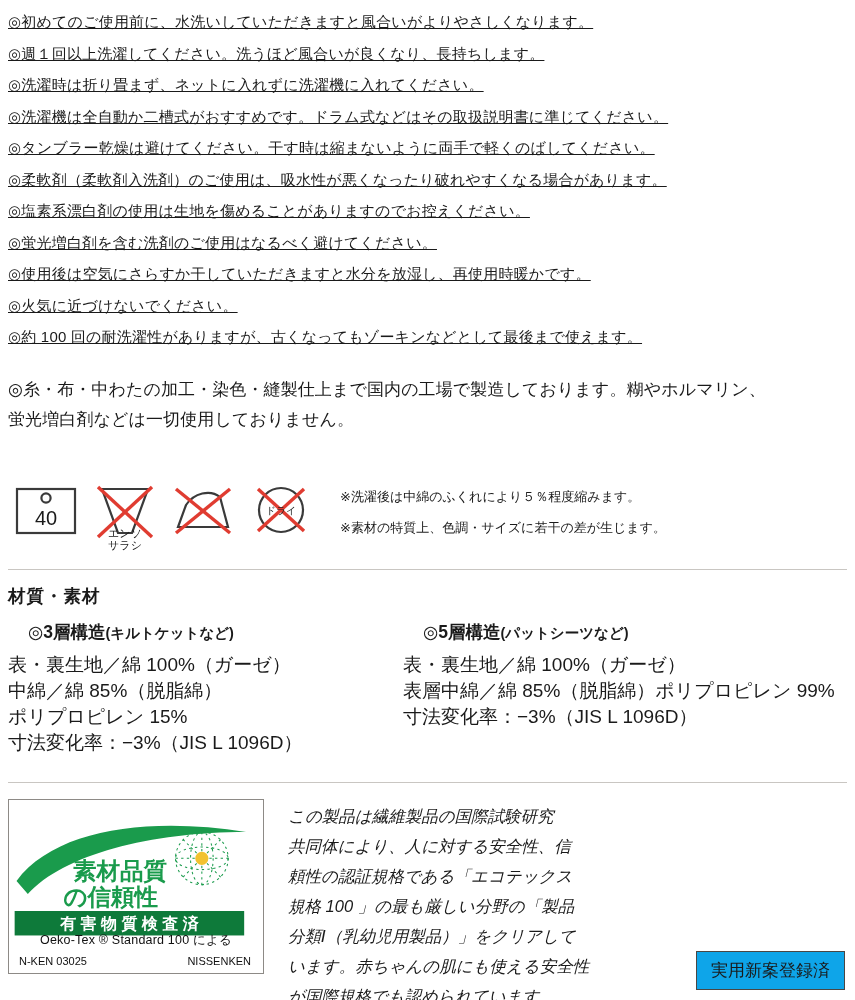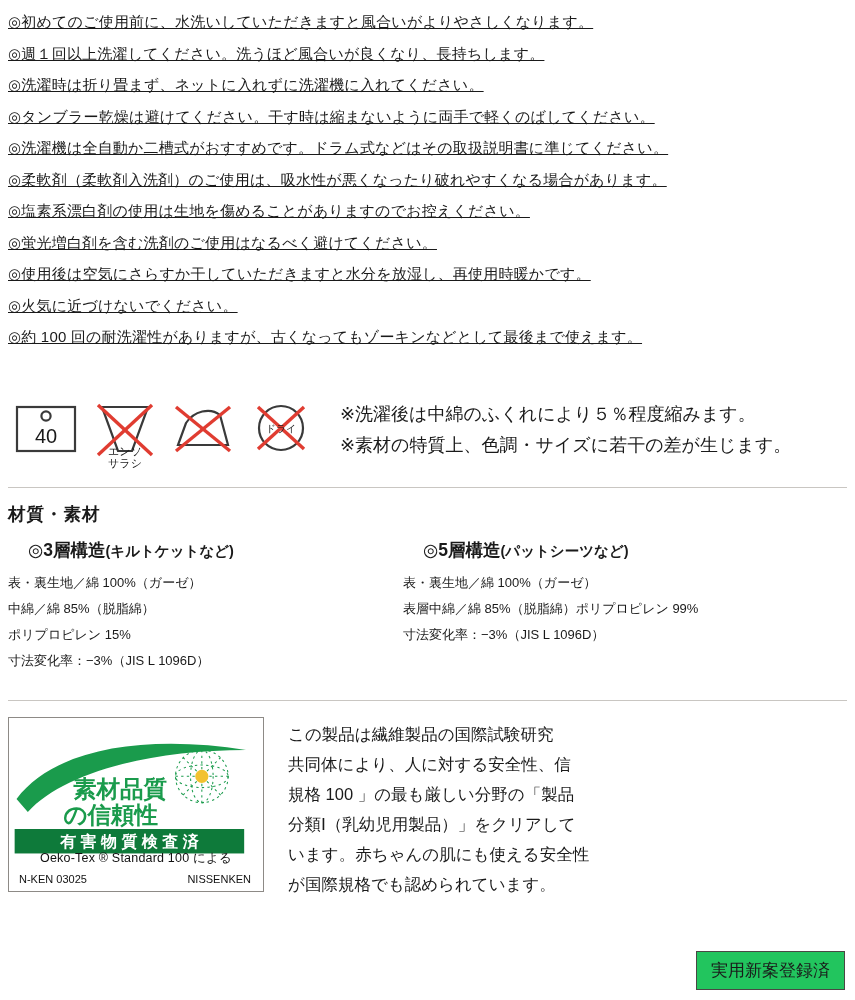--- a/index.html
+++ b/index.html
@@ -65,21 +65,21 @@
     position: relative;
   }
   .sym svg { display: block; }
 
   .symbol-notes {
     margin-left: 26px;
     padding-top: 6px;
   }
   .symbol-notes p {
     margin: 0;
-    font-size: 18px;
+    font-size: 13px;
     line-height: 31px;
     white-space: nowrap;
   }
 
   
   .divider {
     border: 0;
     border-top: 1px solid #c9c6c2;
     margin: 26px 0 0 0;
   }
@@ -104,21 +104,21 @@
     font-size: 17.5px;
     font-weight: bold;
     margin-bottom: 8px;
     white-space: nowrap;
     margin-left: 20px;
   }
   .mat-title .small {
     font-size: 14.5px;
   }
   .mat-line {
-    font-size: 13px;
+    font-size: 19px;
     line-height: 26px;
     white-space: nowrap;
   }
 
   
   .bottom {
     display: flex;
     padding-top: 16px;
   }
   .cert-box {
@@ -160,51 +160,56 @@
   }
   .cert-text {
     margin-left: 24px;
     padding-top: 2px;
   }
   .cert-text p {
     margin: 0;
     font-size: 16.5px;
     line-height: 30px;
     white-space: nowrap;
+    font-style: italic;
   }
   .patent-badge {
     position: absolute;
     right: 10px;
     bottom: 10px;
     border: 1px solid #4a4744;
     padding: 7px 14px;
     font-size: 17px;
-    background: #22c55e;
+    background: #0ea5e9;
     white-space: nowrap;
   }
 </style>
 </head>
 <body>
 
 <div class="page">
 
   <ul class="care-list">
     <li>◎初めてのご使用前に、水洗いしていただきますと風合いがよりやさしくなります。</li>
     <li>◎週１回以上洗濯してください。洗うほど風合いが良くなり、長持ちします。</li>
     <li>◎洗濯時は折り畳まず、ネットに入れずに洗濯機に入れてください。</li>
+    <li>◎洗濯機は全自動か二槽式がおすすめです。ドラム式などはその取扱説明書に準じてください。</li>
     <li>◎タンブラー乾燥は避けてください。干す時は縮まないように両手で軽くのばしてください。</li>
-    <li>◎洗濯機は全自動か二槽式がおすすめです。ドラム式などはその取扱説明書に準じてください。</li>
     <li>◎柔軟剤（柔軟剤入洗剤）のご使用は、吸水性が悪くなったり破れやすくなる場合があります。</li>
     <li>◎塩素系漂白剤の使用は生地を傷めることがありますのでお控えください。</li>
     <li>◎蛍光増白剤を含む洗剤のご使用はなるべく避けてください。</li>
     <li>◎使用後は空気にさらすか干していただきますと水分を放湿し、再使用時暖かです。</li>
     <li>◎火気に近づけないでください。</li>
     <li>◎約 100 回の耐洗濯性がありますが、古くなってもゾーキンなどとして最後まで使えます。</li>
   </ul>
 
+  <div class="note-block">
+    <p>◎糸・布・中わたの加工・染色・縫製仕上まで国内の工場で製造しております。糊やホルマリン、</p>
+    <p>蛍光増白剤などは一切使用しておりません。</p>
+  </div>
 
   <div class="symbols-row">
     <div class="symbols">
 
       <div class="sym">
         <svg width="66" height="66" viewBox="0 0 66 66">
           <rect x="3" y="14" width="58" height="44" fill="none" stroke="#3a3a3a" stroke-width="2.2"></rect>
           <circle cx="32" cy="23" r="4.6" fill="none" stroke="#3a3a3a" stroke-width="2.2"></circle>
           <text x="32" y="50" font-family="Liberation Sans, sans-serif" font-size="20" text-anchor="middle" fill="#1a1a1a">40</text>
         </svg>
@@ -296,20 +301,21 @@
         <text x="128" y="137" font-family="Liberation Sans, sans-serif" font-size="17" font-weight="bold" text-anchor="middle" fill="#ffffff">有 害 物 質 検 査 済</text>
       </svg>
       <div class="cert-caption">Oeko-Tex ® Standard 100 による</div>
       <div class="cert-sub-left">N-KEN 03025</div>
       <div class="cert-sub-right">NISSENKEN</div>
     </div>
 
     <div class="cert-text">
       <p>この製品は繊維製品の国際試験研究</p>
       <p>共同体により、人に対する安全性、信</p>
+      <p>頼性の認証規格である「エコテックス</p>
       <p>規格 100 」の最も厳しい分野の「製品</p>
       <p>分類Ⅰ（乳幼児用製品）」をクリアして</p>
       <p>います。赤ちゃんの肌にも使える安全性</p>
       <p>が国際規格でも認められています。</p>
     </div>
   </div>
 
   <div class="patent-badge">実用新案登録済</div>
 
 </div>

